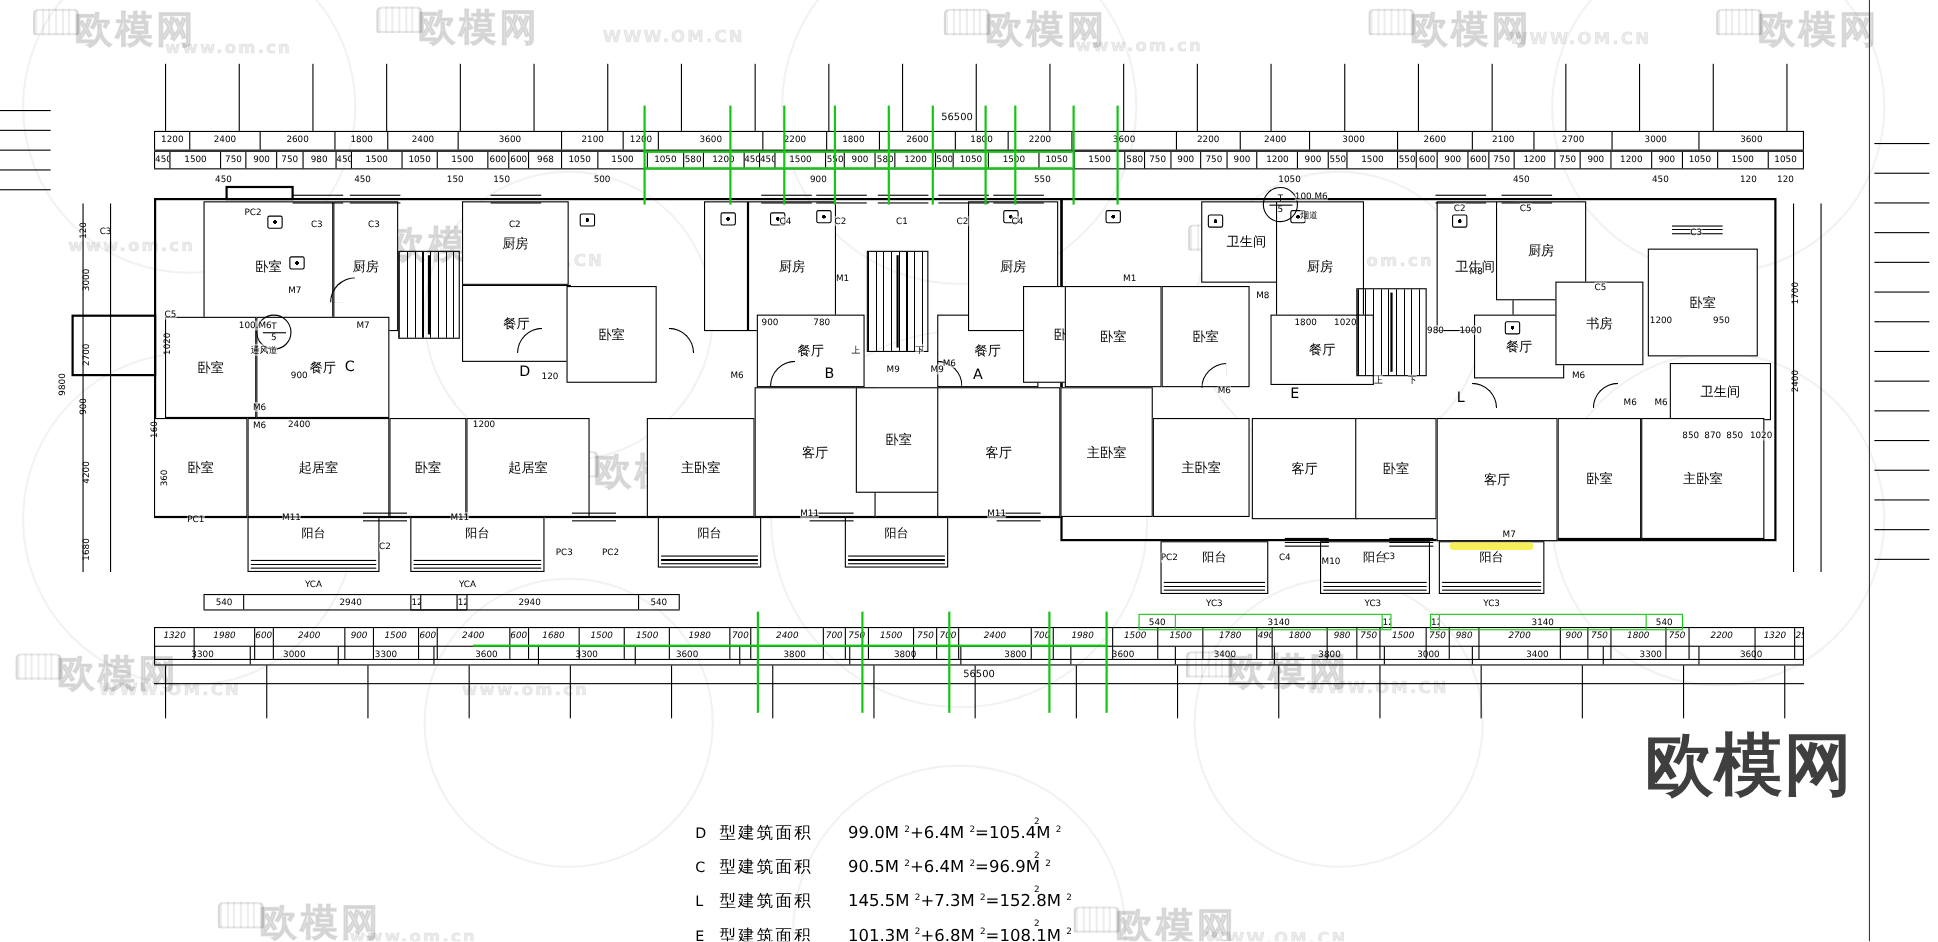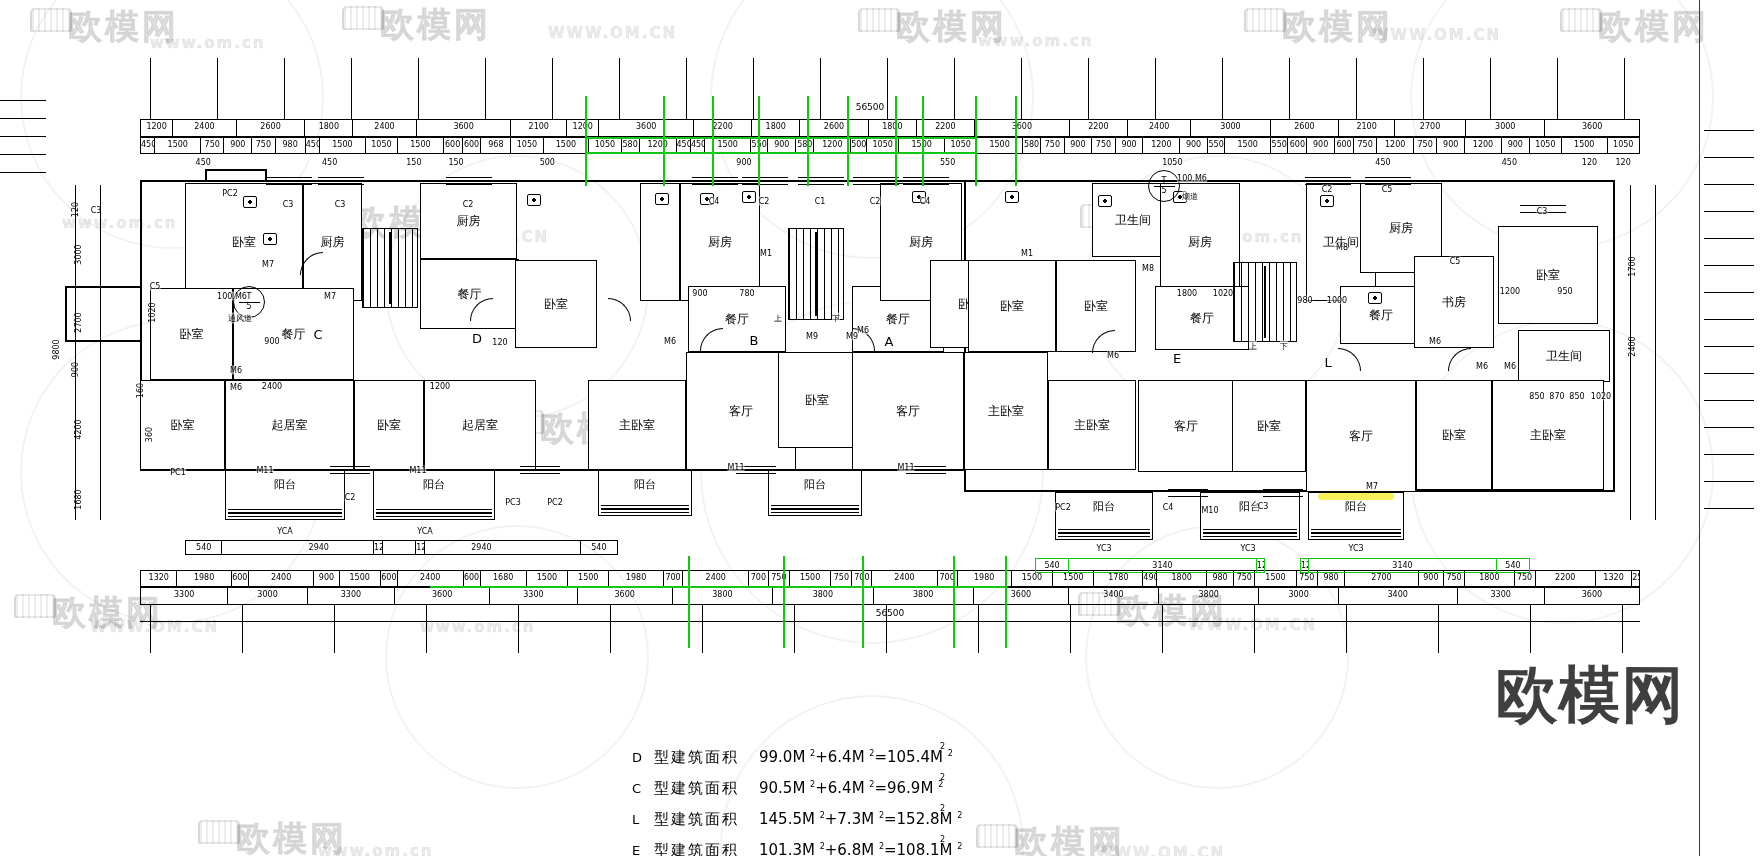--- a/index.html
+++ b/index.html
@@ -49,21 +49,21 @@
   .vline{position:absolute;width:1px;background:#000;}
   .hline{position:absolute;height:1px;background:#000;}
   .gline{position:absolute;background:#14c614;}
   .ylight{position:absolute;background:rgba(244,236,60,0.85);border-radius:4px;}
   .rotnum{position:absolute;font-size:8px;transform:rotate(-90deg);transform-origin:center;white-space:nowrap;}
   
   .draw-title{position:absolute;left:768px;top:684px;width:200px;text-align:center;
               font-size:19px;letter-spacing:5px;border-bottom:1.6px solid #000;padding-bottom:6px;}
   .area-row{position:absolute;left:632px;width:360px;height:22px;font-size:15px;white-space:nowrap;}
   .area-row .u{display:inline-block;width:22px;font-size:13px;}
-  .area-row .lab{letter-spacing:2px;margin-right:20px;}
+  .area-row .lab{letter-spacing:2px;margin-right:32px;}
   .area-row sup{font-size:8px;}
   .area-row .far2{position:absolute;left:308px;top:-6px;font-size:8px;}
   
   .badge{position:absolute;left:1474px;top:662px;width:232px;text-align:center;color:#3f3f3f;}
   .badge .name{font-size:62px;font-weight:bold;letter-spacing:1px;line-height:1.05;}
   .badge .bid{font-size:38px;font-weight:500;letter-spacing:0;line-height:1.1;}
   .frame-v{position:absolute;top:0;bottom:0;width:1.4px;background:#3a3a3a;}
 </style>
 </head>
 <body>
@@ -217,21 +217,21 @@
       </div>
       <div class="room" style="left: 1306px; top: 183px; width: 70px; height: 118px;">
         <div class="room-label">卫生间</div>
       </div>
       <div class="room" style="left: 1360px; top: 183px; width: 82px; height: 90px;">
         <div class="room-label">厨房</div>
       </div>
       <div class="room" style="left: 1340px; top: 286px; width: 82px; height: 58px;">
         <div class="room-label">餐厅</div>
       </div>
-      <div class="room" style="left: 1414px; top: 256px; width: 80px; height: 92px;">
+      <div class="room" style="left: 1414px; top: 256px; width: 80px; height: 76px;">
         <div class="room-label">书房</div>
       </div>
       <div class="room" style="left: 1498px; top: 226px; width: 100px; height: 98px;">
         <div class="room-label">卧室</div>
       </div>
       <div class="room" style="left: 1518px; top: 330px; width: 92px; height: 52px;">
         <div class="room-label">卫生间</div>
       </div>
       <div class="room" style="left: 1306px; top: 380px; width: 110px; height: 112px;">
         <div class="room-label">客厅</div>
@@ -491,21 +491,21 @@
         <span style="flex-grow: 150;">150</span>
         <span style="flex-grow: 500;">500</span>
         <span style="flex-grow: 900;">900</span>
         <span style="flex-grow: 550;">550</span>
         <span style="flex-grow: 1050;">1050</span>
         <span style="flex-grow: 450;">450</span>
         <span style="flex-grow: 450;">450</span>
         <span style="flex-grow: 120;">120</span>
         <span style="flex-grow: 120;">120</span>
       </div>
-      <div class="dimrow" style="left: 140px; top: 570px; width: 1500px; height: 17px;">
+      <div class="dimrow" style="left: 140px; top: 570px; width: 1500px; height: 30px; font-style: italic;">
         <span style="flex-grow: 1320;">1320</span>
         <span style="flex-grow: 1980;">1980</span>
         <span style="flex-grow: 600;">600</span>
         <span style="flex-grow: 2400;">2400</span>
         <span style="flex-grow: 900;">900</span>
         <span style="flex-grow: 1500;">1500</span>
         <span style="flex-grow: 600;">600</span>
         <span style="flex-grow: 2400;">2400</span>
         <span style="flex-grow: 600;">600</span>
         <span style="flex-grow: 1680;">1680</span>

